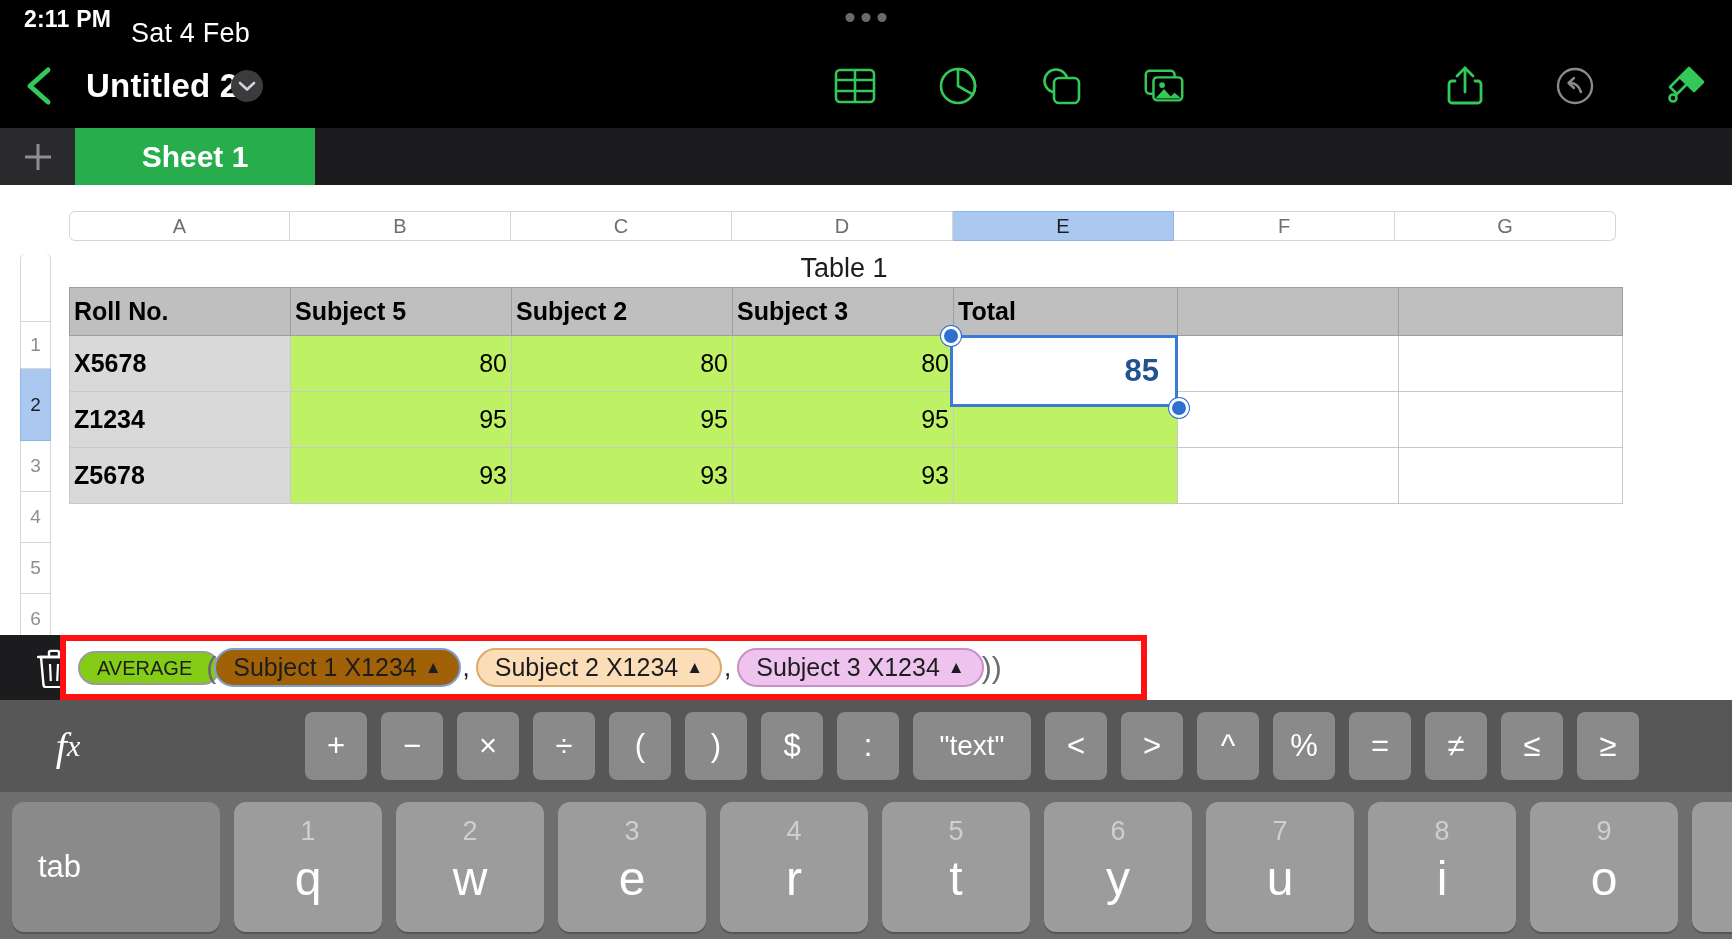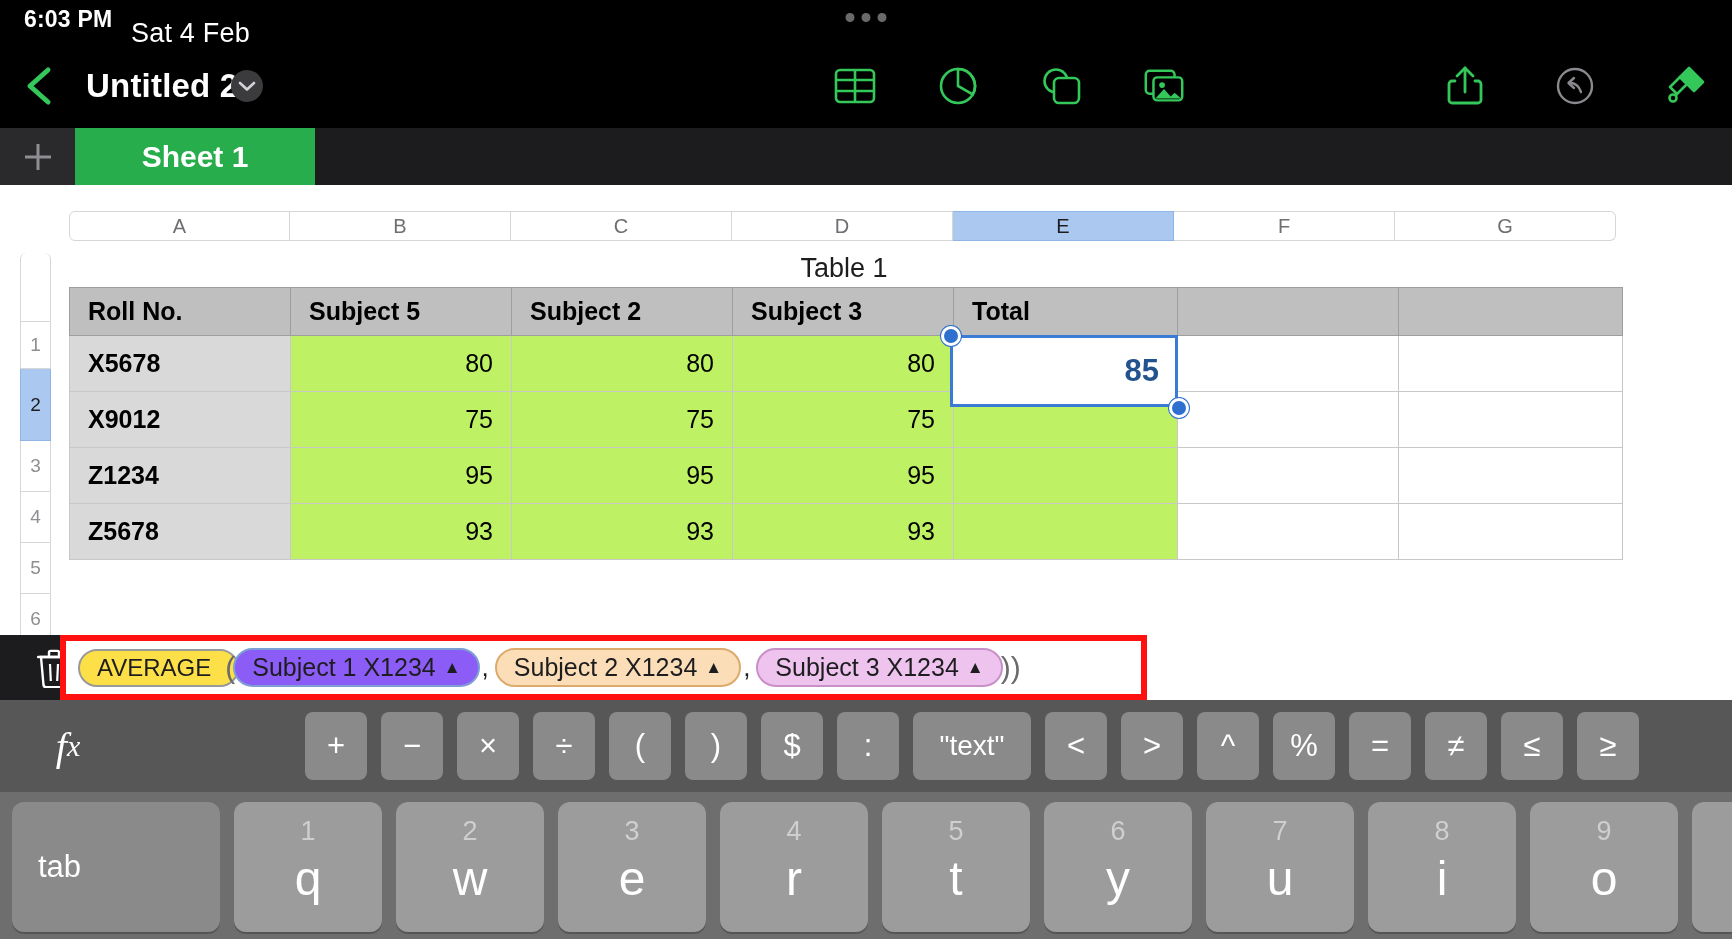--- a/index.html
+++ b/index.html
@@ -118,21 +118,21 @@
     position: absolute; left: 69px; top: 268px; width: 1550px;
     text-align: center; font-size: 27px; color: #1d1d1f;
   }
 
   .grid {
     position: absolute; left: 69px; top: 102px;
     border-collapse: collapse; table-layout: fixed;
   }
   .grid td, .grid th {
     border: 1px solid #c8c8c8;
-    height: 56px; padding: 0 18px;
+    height: 56px; padding: 0 4px;
     font-size: 25px; color: #000; vertical-align: middle;
   }
   .grid th {
     background: #bfbfbf; font-weight: 700; text-align: left; height: 48px;
     border-color: #9e9e9e;
   }
   .grid th.empty { background: #bfbfbf; }
   .grid td.label { background: #d9d9d9; font-weight: 700; text-align: left; }
   .grid td.num { text-align: right; background: #bef264; }
   .grid td.blank { background: #fff; }
@@ -176,22 +176,22 @@
   }
   .tokens {
     display: flex; align-items: center; gap: 0px; padding-left: 12px;
     font-size: 25px; color: #1d1d1f;
   }
   .tok {
     display: inline-flex; align-items: center; gap: 8px;
     border-radius: 999px; padding: 5px 17px;
     border: 2px solid; white-space: nowrap; line-height: 1;
   }
-  .tok-fn { background: #fde047; border-color: #9a9a9a; color: #1d1d1f; font-size: 24px; margin-right: -14px; padding-right: 26px;}
-  .tok-blue { background: #8b5cf6; border-color: #7e9fd6; margin-left: -2px; }
+  .tok-fn { background: #84cc16; border-color: #9a9a9a; color: #1d1d1f; font-size: 20px; margin-right: -14px; padding-right: 26px;}
+  .tok-blue { background: #a16207; border-color: #7e9fd6; margin-left: -2px; }
   .tok-orange { background: #fbddb8; border-color: #dcab6b; }
   .tok-purple { background: #eec4ee; border-color: #c98fc9; }
   .paren { font-size: 30px; color: #6b6b6b; }
   .comma { font-size: 26px; color: #1d1d1f; padding: 0 6px 0 2px; }
   .caret { font-size: 17px; }
 
   
   .fnrow {
     position: absolute; left: 0; top: 700px; width: 1732px; height: 92px;
     background: #575757;
@@ -241,21 +241,21 @@
     font-size: 27px; color: #cfcfcf;
   }
   .key.partial { width: 62px; }
 </style>
 </head>
 <body>
 
 <div id="app">
 
   <div class="statusbar">
-    <div class="clock">6:03 PM</div>
+    <div class="clock">2:11 PM</div>
     <div class="date">Sat 4 Feb</div>
     <div class="dots">
         <i></i>
         <i></i>
         <i></i>
       </div>
   </div>
 
   <div class="navbar">
     <div class="nav-back">
@@ -375,29 +375,20 @@
         <th class="w-d">Subject 3</th>
         <th class="w-e">Total</th>
         <th class="w-f empty"></th>
         <th class="w-g empty"></th>
       </tr>
       <tr>
         <td class="label">X5678</td>
         <td class="num">80</td>
         <td class="num">80</td>
         <td class="num">80</td>
-        <td class="num"></td>
-        <td class="blank"></td>
-        <td class="blank"></td>
-      </tr>
-      <tr>
-        <td class="label">X9012</td>
-        <td class="num">75</td>
-        <td class="num">75</td>
-        <td class="num">75</td>
         <td class="num"></td>
         <td class="blank"></td>
         <td class="blank"></td>
       </tr>
       <tr>
         <td class="label">Z1234</td>
         <td class="num">95</td>
         <td class="num">95</td>
         <td class="num">95</td>
         <td class="num"></td>

